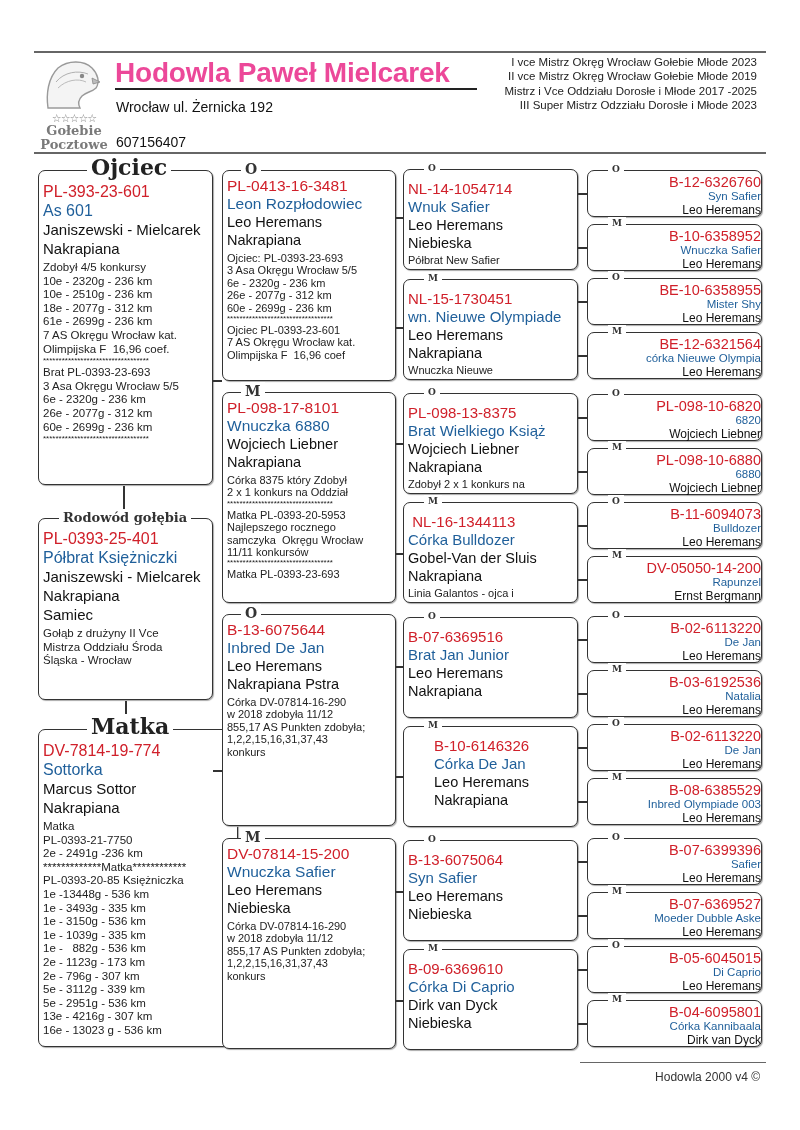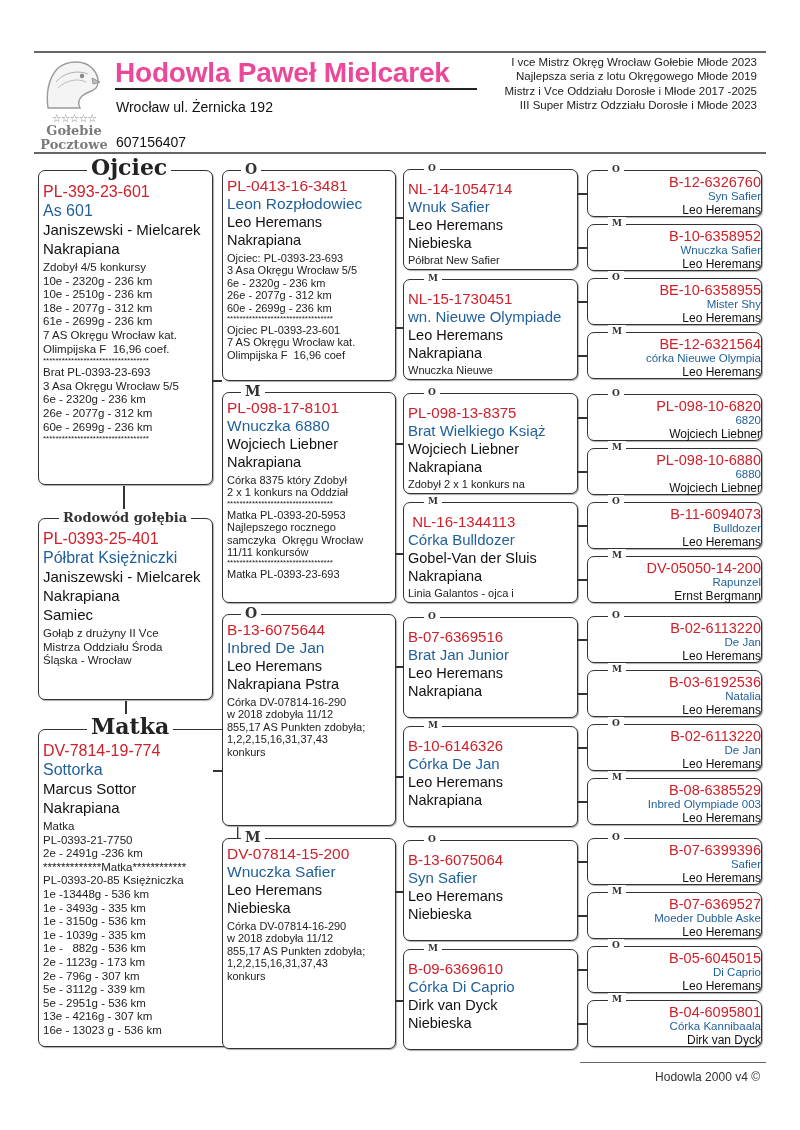--- a/index.html
+++ b/index.html
@@ -72,21 +72,21 @@
   <div class="stars">☆☆☆☆☆</div>
   <div class="l1">Gołebie</div>
   <div class="l2">Pocztowe</div>
 </div>
 <div class="title">Hodowla Paweł Mielcarek</div>
 <div class="title-underline"></div>
 <div class="address">Wrocław ul. Żernicka 192</div>
 <div class="phone">607156407</div>
 <div class="achievements">
   <div>I vce Mistrz Okręg Wrocław Gołebie Młode 2023</div>
-  <div>Najlepsza seria z lotu Okręgowego Młode 2019</div>
+  <div>II vce Mistrz Okręg Wrocław Gołebie Młode 2019</div>
   <div>Mistrz i Vce Oddziału Dorosłe i Młode  2017 -2025</div>
   <div>III Super Mistrz Odzziału Dorosłe i Młode 2023</div>
 </div>
 <div class="rule mid"></div>
 
 <div class="box c1" style="left:38px; top:170px; width:175px; height:315px;">
   <span class="legend big" style="left:48px;">Ojciec</span>
   <div class="inner">
     <div class="ring">PL-393-23-601</div>
     <div class="name">As 601</div>
@@ -287,21 +287,21 @@
   <span class="legend xs" style="left:20px;">O</span>
   <div class="inner" style="padding-top:10px;">
     <div class="ring">B-07-6369516</div>
     <div class="name">Brat Jan Junior</div>
     <div class="breeder">Leo Heremans</div>
     <div class="color">Nakrapiana</div>
   </div>
 </div>
 <div class="box c3" style="left:403px; top:726px; width:175px; height:101px;">
   <span class="legend xs" style="left:20px;">M</span>
-  <div class="inner" style="padding-top:10px;">
+  <div class="inner" style="padding-top:10px;margin-left:26px;">
     <div class="ring">B-10-6146326</div>
     <div class="name">Córka De Jan</div>
     <div class="breeder">Leo Heremans</div>
     <div class="color">Nakrapiana</div>
   </div>
 </div>
 <div class="box c3" style="left:403px; top:840px; width:175px; height:101px;">
   <span class="legend xs" style="left:20px;">O</span>
   <div class="inner" style="padding-top:10px;">
     <div class="ring">B-13-6075064</div>

